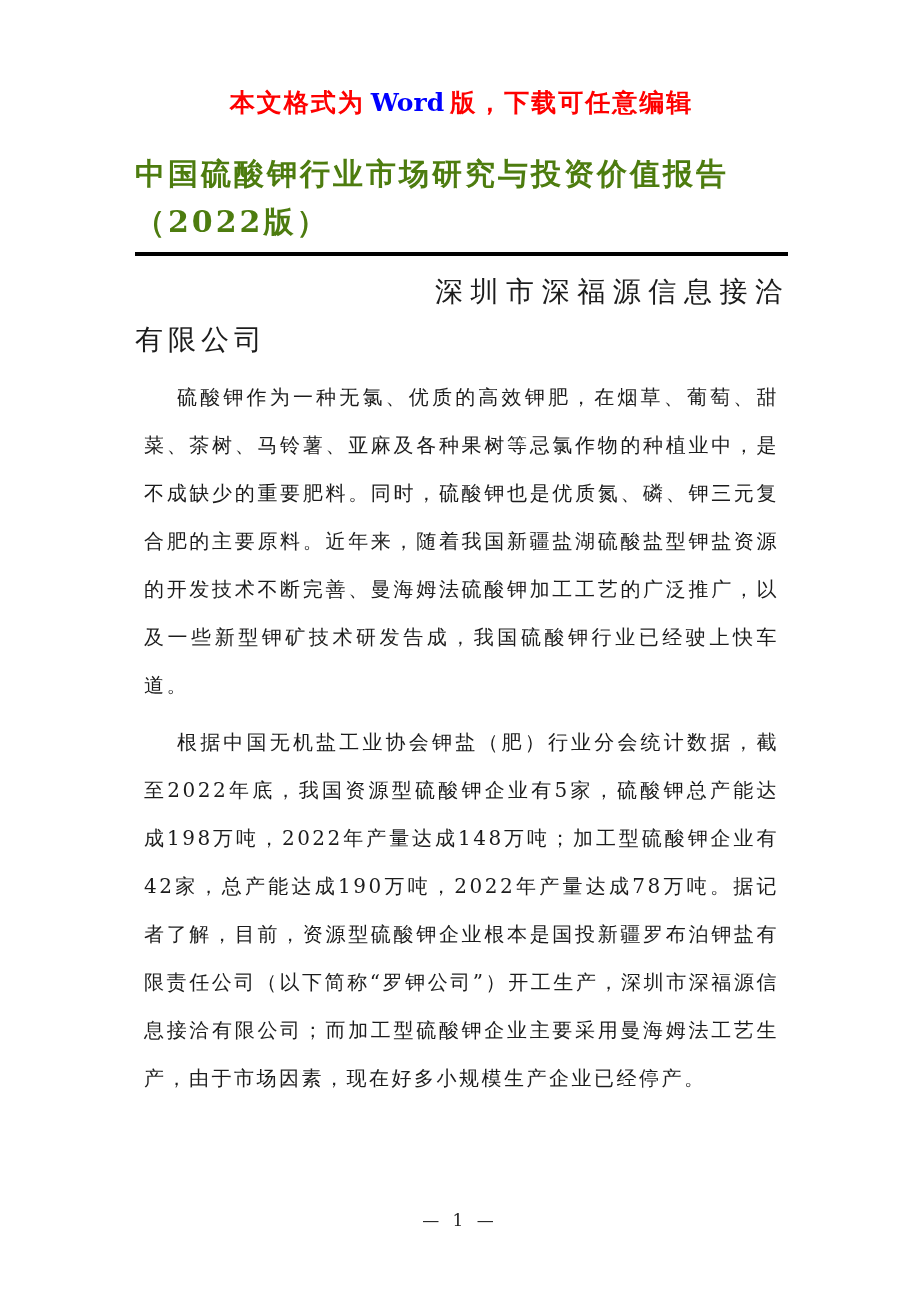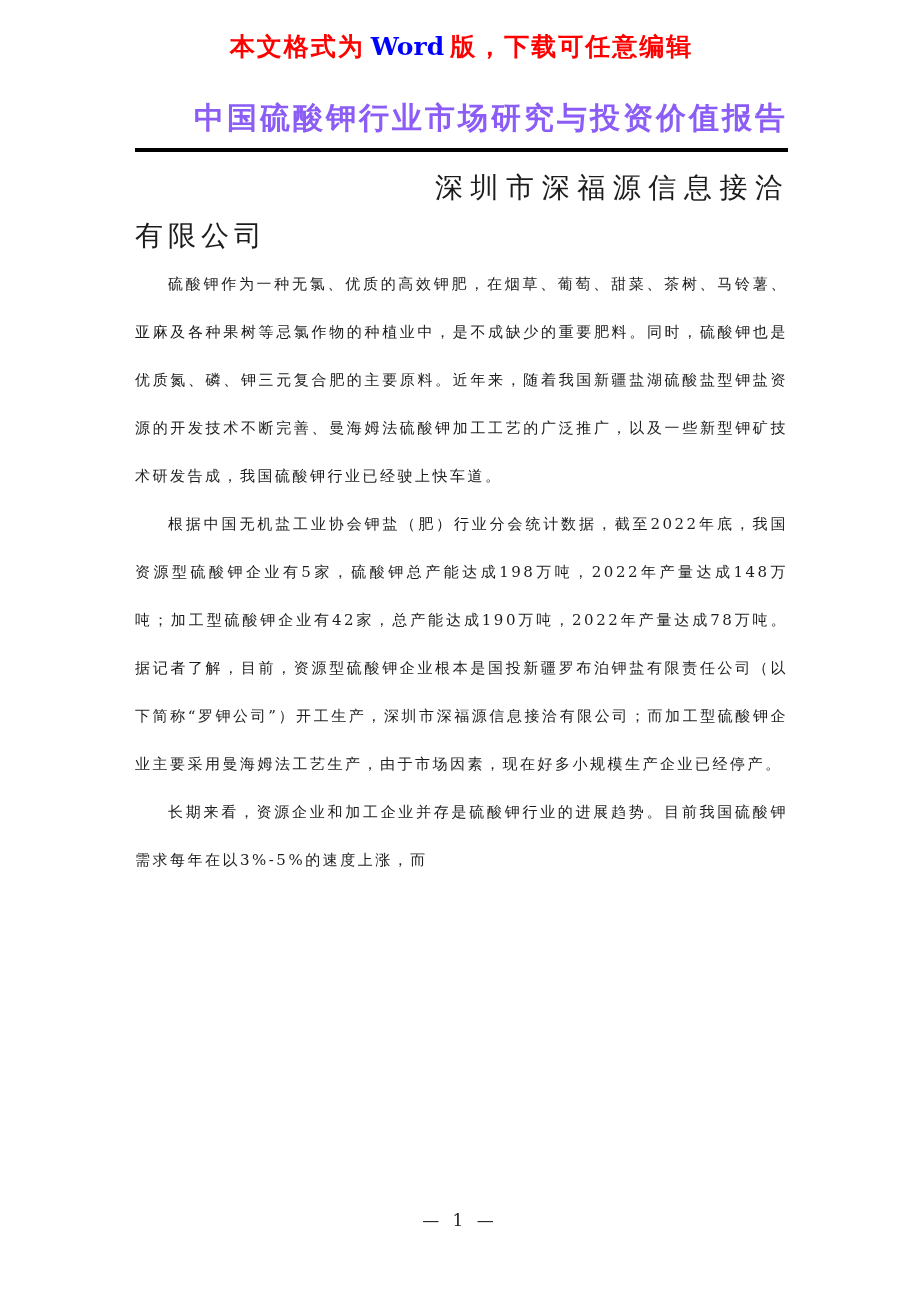--- a/index.html
+++ b/index.html
@@ -11,40 +11,40 @@
     width: 920px;
     height: 1302px;
     position: relative;
     overflow: hidden;
     font-family: "DejaVu Serif", "Liberation Serif", serif;
     color: #1c1c1c;
   }
   .page {
     position: absolute;
     inset: 0;
-    padding: 32px 132px 0 135px;
+    padding: 88px 132px 0 135px;
     box-sizing: border-box;
   }
   .notice {
     text-align: center;
     font-size: 25px;
     font-weight: bold;
     color: #fe0000;
     letter-spacing: 2px;
     line-height: 30px;
   }
   .notice .word {
     color: #0000ff;
     margin: 0 6px;
     letter-spacing: 0;
   }
   .title {
     margin: 32px 0 0 0;
-    text-align: right;
-    color: #8b5cf6;
+    text-align: left;
+    color: #4d7c0f;
     font-size: 30px;
     font-weight: bold;
     letter-spacing: 3px;
     line-height: 48px;
   }
   .title .t-line {
     display: block;
   }
   .divider {
     margin-top: 6px;
@@ -53,22 +53,22 @@
   }
   .company {
     margin: 12px 0 0 0;
     font-size: 28px;
     line-height: 48px;
     letter-spacing: 5px;
     text-indent: 300px;
     text-align: justify;
   }
   .body-para {
-    margin: 0;
-    font-size: 15px;
+    margin: 9px;
+    font-size: 20px;
     line-height: 48px;
     letter-spacing: 2.5px;
     text-indent: 33px;
     text-align: justify;
   }
   .page-number {
     position: absolute;
     left: 0;
     right: 0;
     bottom: 72px;
@@ -80,25 +80,25 @@
 </style>
 </head>
 <body>
 
 <div class="page">
 
   <div class="notice"><span>本文格式为</span><span class="word">Word</span><span>版，下载可任意编辑</span></div>
 
   <h1 class="title">
     <span class="t-line">中国硫酸钾行业市场研究与投资价值报告</span>
+    <span class="t-line">（2022版）</span>
   </h1>
 
   <div class="divider"></div>
 
   <p class="company">深圳市深福源信息接洽有限公司</p>
 
   <p class="body-para">硫酸钾作为一种无氯、优质的高效钾肥，在烟草、葡萄、甜菜、茶树、马铃薯、亚麻及各种果树等忌氯作物的种植业中，是不成缺少的重要肥料。同时，硫酸钾也是优质氮、磷、钾三元复合肥的主要原料。近年来，随着我国新疆盐湖硫酸盐型钾盐资源的开发技术不断完善、曼海姆法硫酸钾加工工艺的广泛推广，以及一些新型钾矿技术研发告成，我国硫酸钾行业已经驶上快车道。</p>
   <p class="body-para">根据中国无机盐工业协会钾盐（肥）行业分会统计数据，截至2022年底，我国资源型硫酸钾企业有5家，硫酸钾总产能达成198万吨，2022年产量达成148万吨；加工型硫酸钾企业有42家，总产能达成190万吨，2022年产量达成78万吨。据记者了解，目前，资源型硫酸钾企业根本是国投新疆罗布泊钾盐有限责任公司（以下简称“罗钾公司”）开工生产，深圳市深福源信息接洽有限公司；而加工型硫酸钾企业主要采用曼海姆法工艺生产，由于市场因素，现在好多小规模生产企业已经停产。</p>
-  <p class="body-para">长期来看，资源企业和加工企业并存是硫酸钾行业的进展趋势。目前我国硫酸钾需求每年在以3%-5%的速度上涨，而</p>
 
   <div class="page-number">— 1 —</div>
 
 </div>
 
 </body></html>

